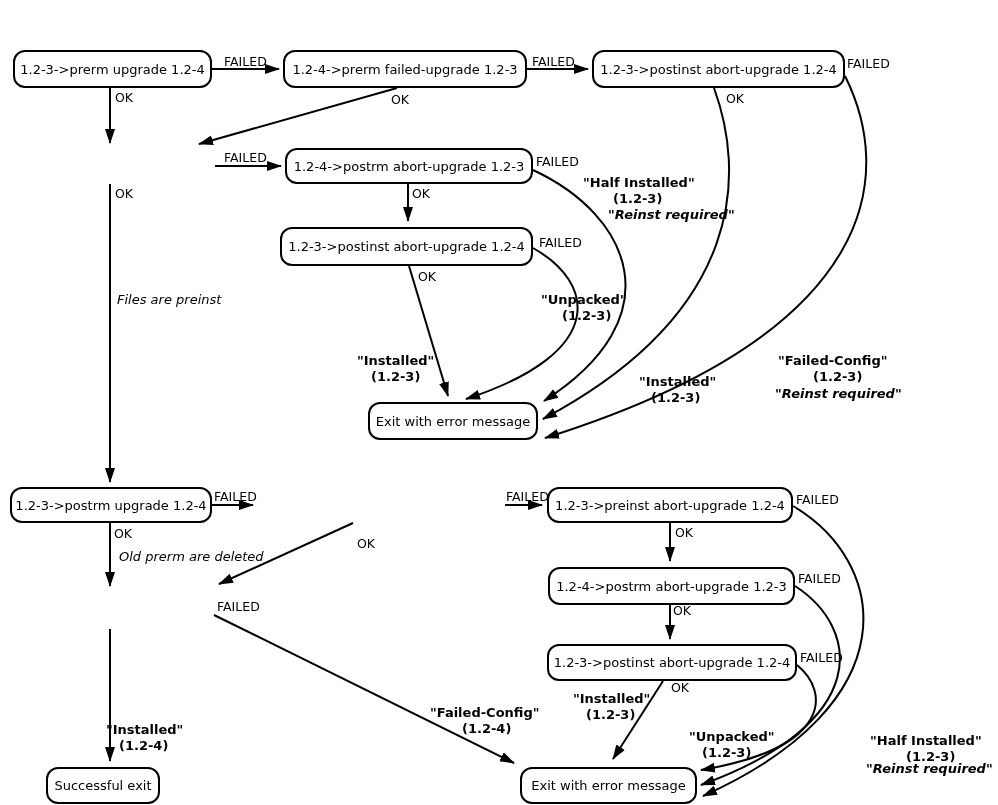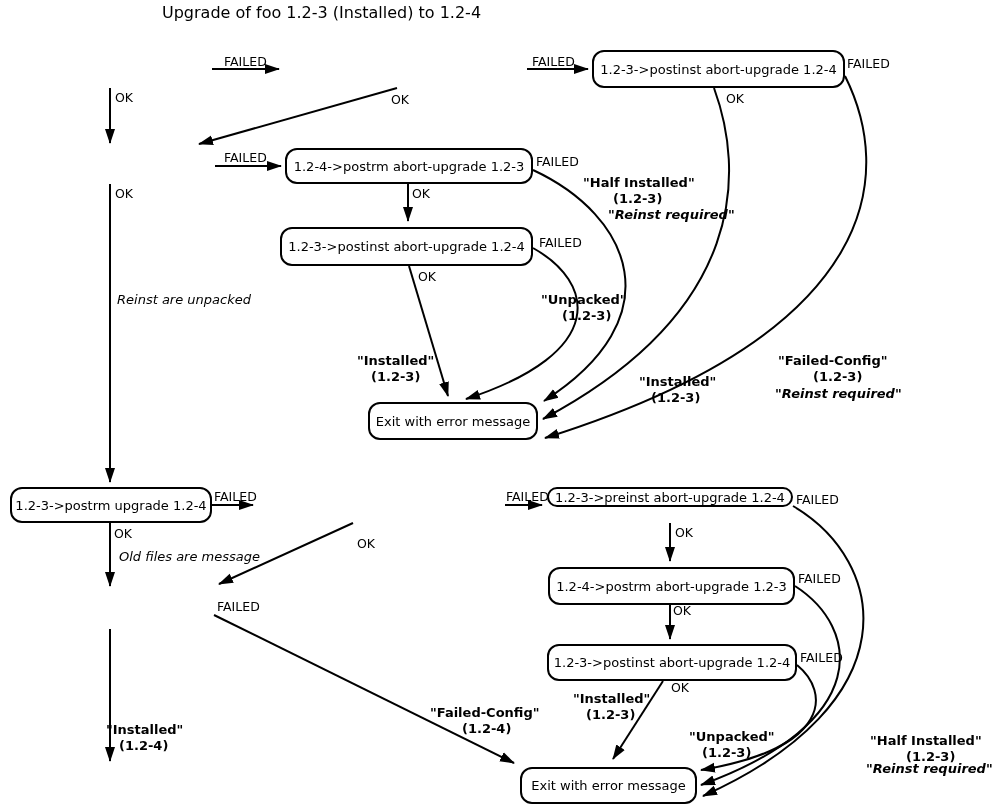--- a/index.html
+++ b/index.html
@@ -47,63 +47,65 @@
       <path d="M670 605 V639" marker-end="url(#arr)"></path>
       <path d="M110 629 V761" marker-end="url(#arr)"></path>
       <path d="M214 615 L514 763" marker-end="url(#arr)"></path>
       <path d="M663 681 L613 759" marker-end="url(#arr)"></path>
       <path d="M797 665 C830 692 832 748 701 770" marker-end="url(#arr)"></path>
       <path d="M795 586 C860 628 874 722 701 785" marker-end="url(#arr)"></path>
       <path d="M793 506 C888 562 912 702 703 796" marker-end="url(#arr)"></path>
     </g>
   </svg>
 
-  <div class="title">Upgrade of foo 1.2-3 (Installed) to 1.2-4</div>
 
+  <div class="node" style="left:13px;top:50px;width:199px;height:38px;">1.2-3-&gt;prerm upgrade 1.2-4</div>
+  <div class="node" style="left:283px;top:50px;width:244px;height:38px;">1.2-4-&gt;prerm failed-upgrade 1.2-3</div>
   <div class="node" style="left:592px;top:50px;width:253px;height:38px;">1.2-3-&gt;postinst abort-upgrade 1.2-4</div>
   <div class="node" style="left:285px;top:148px;width:248px;height:36px;">1.2-4-&gt;postrm abort-upgrade 1.2-3</div>
   <div class="node" style="left:280px;top:227px;width:253px;height:39px;">1.2-3-&gt;postinst abort-upgrade 1.2-4</div>
   <div class="node" style="left:368px;top:402px;width:170px;height:38px;">Exit with error message</div>
   <div class="node" style="left:10px;top:487px;width:202px;height:36px;">1.2-3-&gt;postrm upgrade 1.2-4</div>
-  <div class="node" style="left:547px;top:487px;width:246px;height:20px;text-align:center;">1.2-3-&gt;preinst abort-upgrade 1.2-4</div>
+  <div class="node" style="left:547px;top:487px;width:246px;height:36px;text-align:center;">1.2-3-&gt;preinst abort-upgrade 1.2-4</div>
   <div class="node" style="left:548px;top:567px;width:247px;height:38px;">1.2-4-&gt;postrm abort-upgrade 1.2-3</div>
   <div class="node" style="left:547px;top:644px;width:250px;height:37px;">1.2-3-&gt;postinst abort-upgrade 1.2-4</div>
+  <div class="node" style="left:46px;top:767px;width:114px;height:37px;">Successful exit</div>
   <div class="node" style="left:520px;top:767px;width:177px;height:37px;">Exit with error message</div>
 
   <div class="el" style="left:224px;top:55px;">FAILED</div>
   <div class="el" style="left:532px;top:55px;">FAILED</div>
   <div class="el" style="left:847px;top:57px;">FAILED</div>
   <div class="el" style="left:115px;top:91px;">OK</div>
   <div class="el" style="left:391px;top:93px;">OK</div>
   <div class="el" style="left:726px;top:92px;">OK</div>
   <div class="el" style="left:224px;top:151px;">FAILED</div>
   <div class="el" style="left:536px;top:155px;">FAILED</div>
   <div class="el" style="left:115px;top:187px;">OK</div>
   <div class="el" style="left:412px;top:187px;">OK</div>
   <div class="el" style="left:539px;top:236px;">FAILED</div>
   <div class="el" style="left:418px;top:270px;">OK</div>
-  <div class="el i" style="left:117px;top:293px;">Reinst are unpacked</div>
+  <div class="el i" style="left:117px;top:293px;">Files are preinst</div>
   <div class="el b" style="left:583px;top:176px;">"Half Installed"</div>
   <div class="el b" style="left:613px;top:192px;">(1.2-3)</div>
   <div class="el bi" style="left:608px;top:208px;">"Reinst required"</div>
   <div class="el b" style="left:541px;top:293px;">"Unpacked"</div>
   <div class="el b" style="left:562px;top:309px;">(1.2-3)</div>
   <div class="el b" style="left:357px;top:354px;">"Installed"</div>
   <div class="el b" style="left:371px;top:370px;">(1.2-3)</div>
   <div class="el b" style="left:639px;top:375px;">"Installed"</div>
   <div class="el b" style="left:651px;top:391px;">(1.2-3)</div>
   <div class="el b" style="left:778px;top:354px;">"Failed-Config"</div>
   <div class="el b" style="left:813px;top:370px;">(1.2-3)</div>
   <div class="el bi" style="left:775px;top:387px;">"Reinst required"</div>
   <div class="el" style="left:214px;top:490px;">FAILED</div>
   <div class="el" style="left:506px;top:490px;">FAILED</div>
   <div class="el" style="left:796px;top:493px;">FAILED</div>
   <div class="el" style="left:114px;top:527px;">OK</div>
   <div class="el" style="left:357px;top:537px;">OK</div>
-  <div class="el i" style="left:119px;top:550px;">Old files are message</div>
+  <div class="el i" style="left:119px;top:550px;">Old prerm are deleted</div>
   <div class="el" style="left:675px;top:526px;">OK</div>
   <div class="el" style="left:798px;top:572px;">FAILED</div>
   <div class="el" style="left:673px;top:604px;">OK</div>
   <div class="el" style="left:217px;top:600px;">FAILED</div>
   <div class="el" style="left:800px;top:651px;">FAILED</div>
   <div class="el" style="left:671px;top:681px;">OK</div>
   <div class="el b" style="left:573px;top:692px;">"Installed"</div>
   <div class="el b" style="left:586px;top:708px;">(1.2-3)</div>
   <div class="el b" style="left:430px;top:706px;">"Failed-Config"</div>
   <div class="el b" style="left:462px;top:722px;">(1.2-4)</div>

